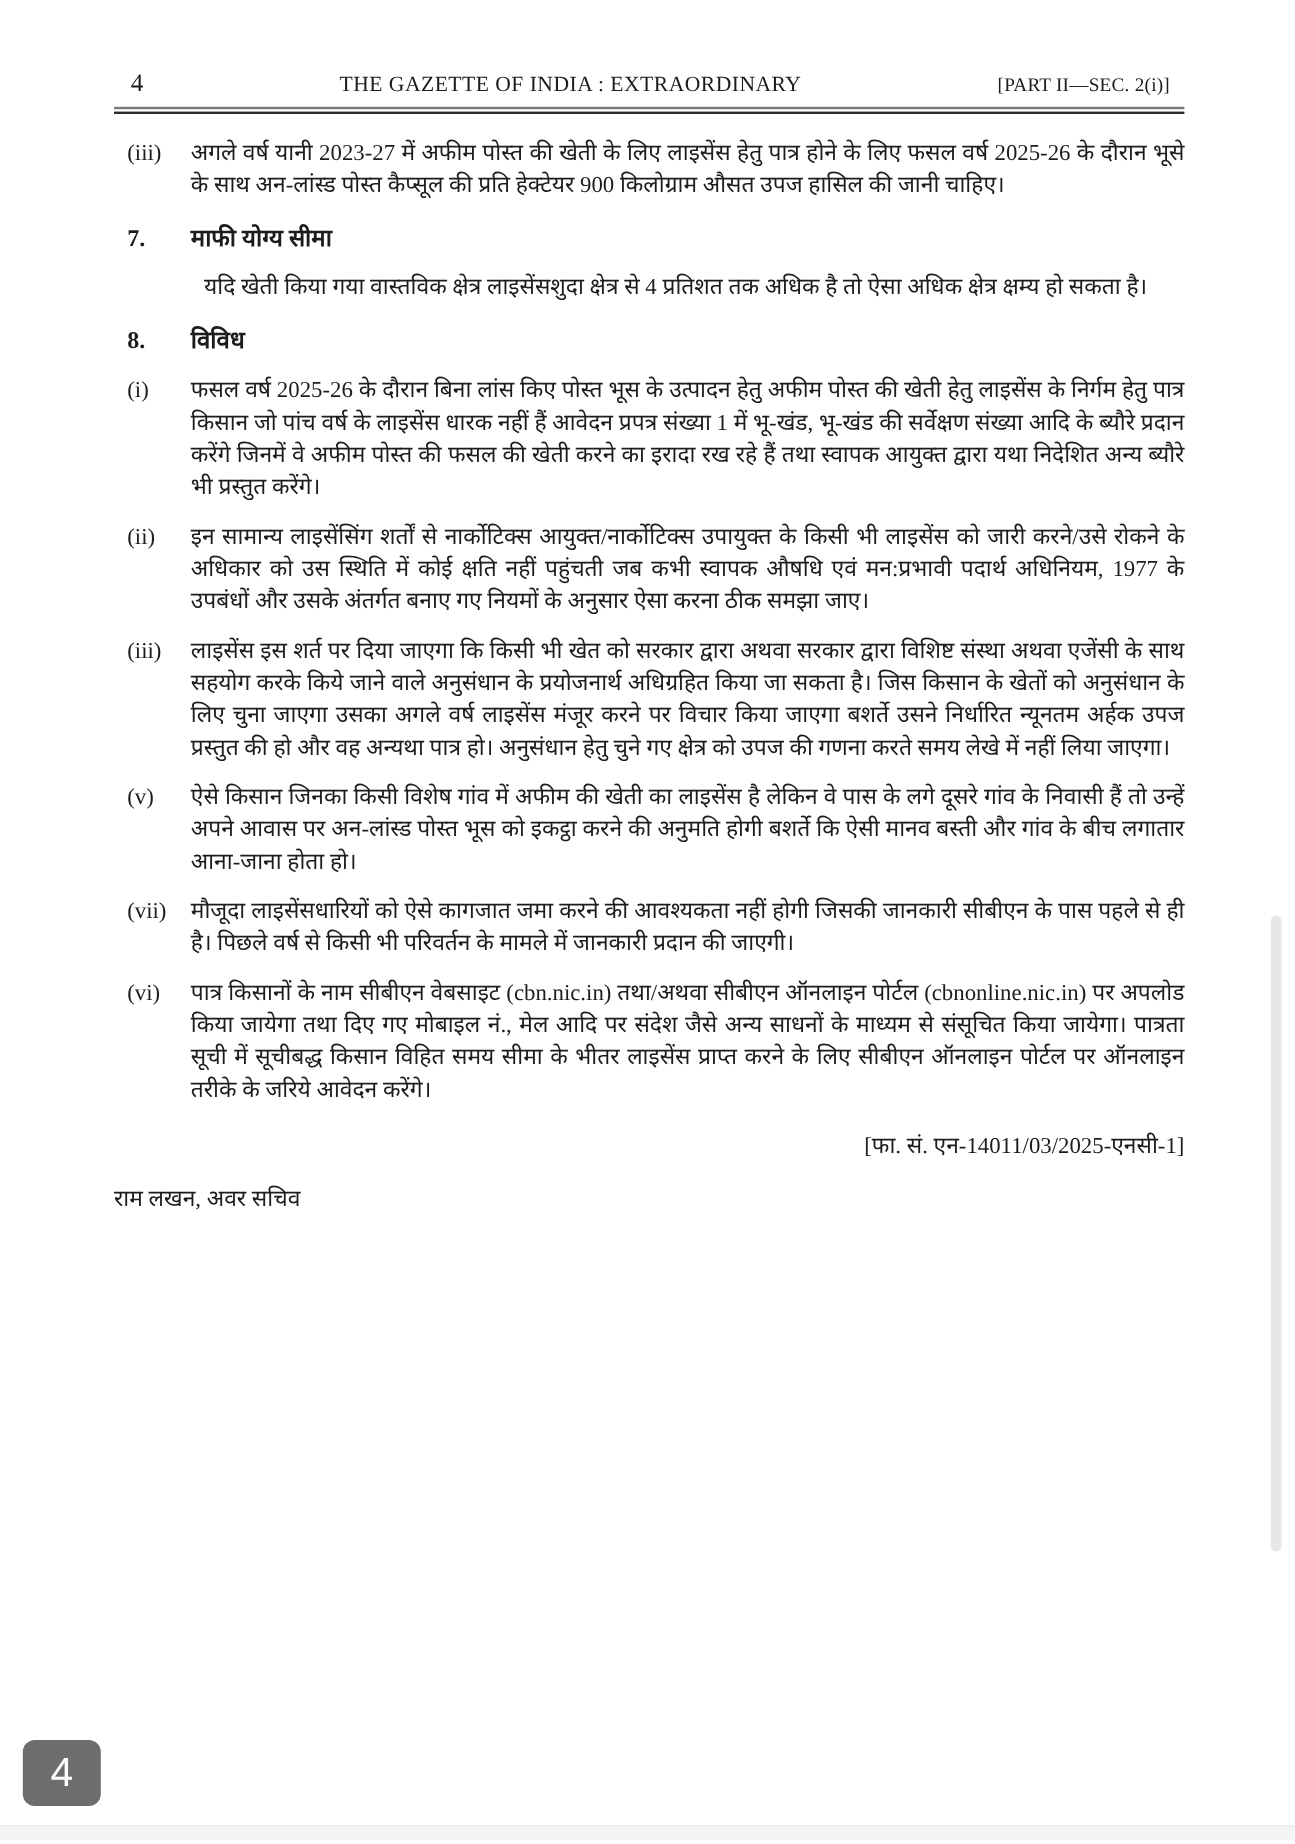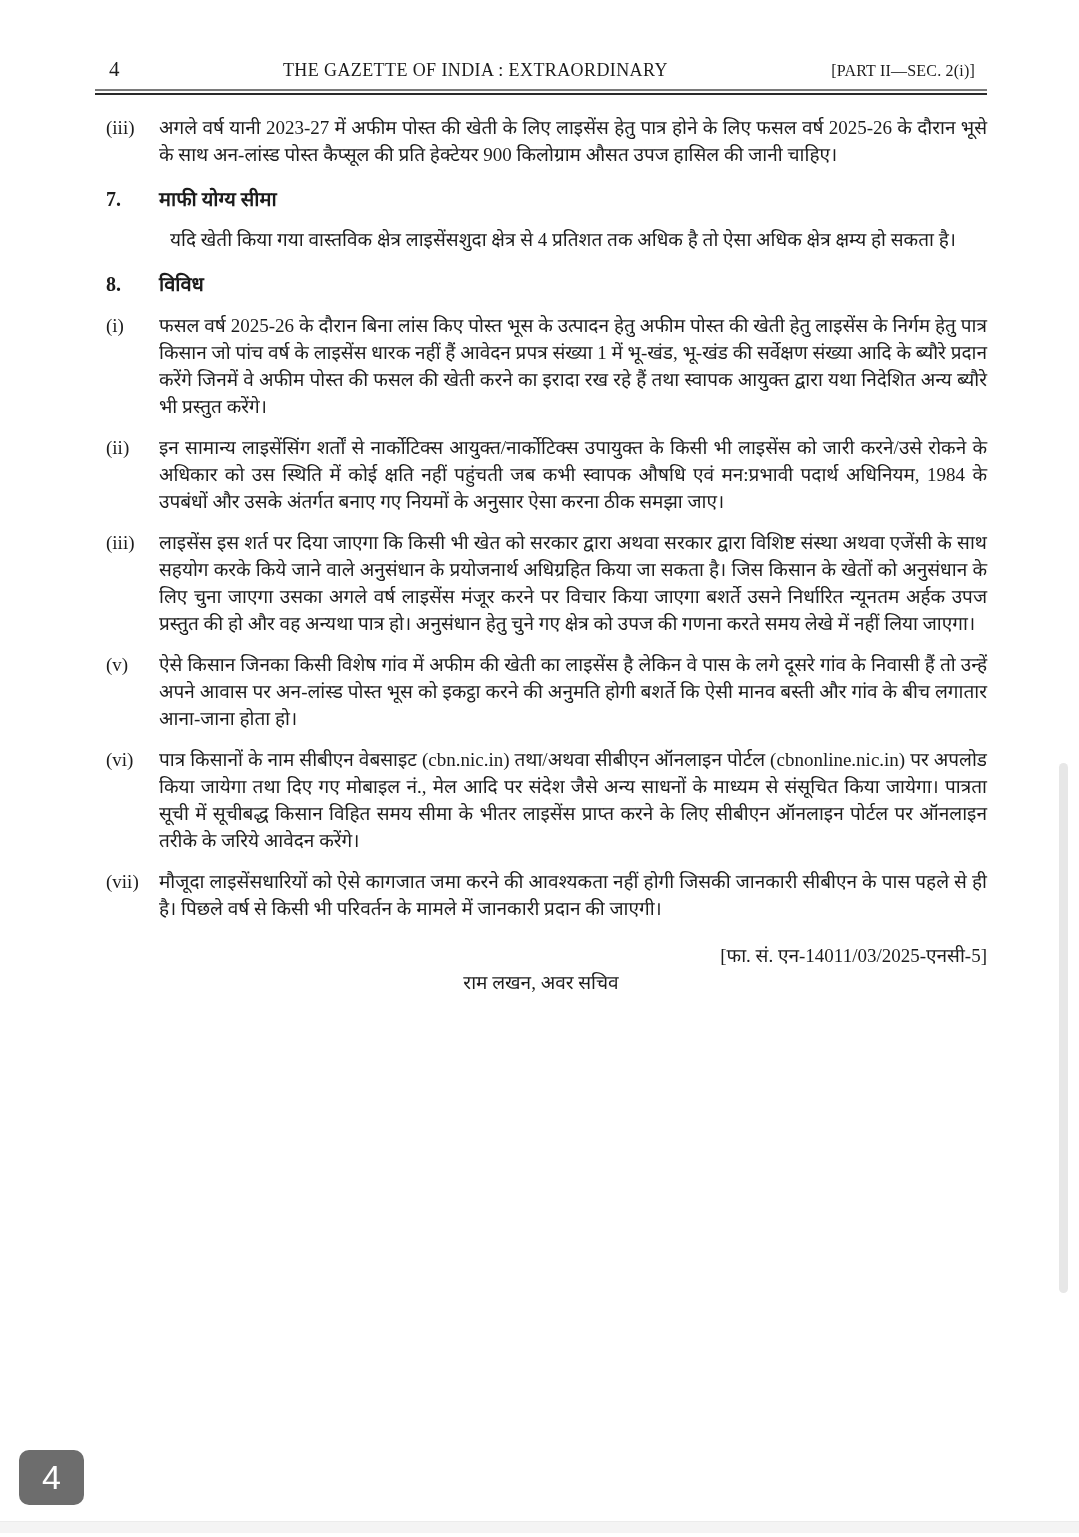--- a/index.html
+++ b/index.html
@@ -67,21 +67,22 @@
     text-align: justify;
     text-indent: 75px;
   }
   
   .sig-file {
     margin-top: 20px;
     text-align: right;
     font-size: 19px;
   }
   .sig-name {
-    text-align: center;
+    margin-top: 17px;
+    text-align: left;
     font-size: 19px;
   }
   
   .page-badge {
     position: absolute;
     left: 19px; top: 1450px;
     width: 65px; height: 55px;
     background: #6d6d6d;
     border-radius: 10px;
     color: #ffffff;
@@ -134,40 +135,40 @@
         <span class="sec-num">8.</span>
         <span>विविध</span>
       </div>
 
       <div class="item">
         <span class="item-label">(i)</span>
         <div class="item-text">फसल वर्ष 2025-26 के दौरान बिना लांस किए पोस्त भूस के उत्पादन हेतु अफीम पोस्त की खेती हेतु लाइसेंस के निर्गम हेतु पात्र किसान जो पांच वर्ष के लाइसेंस धारक नहीं हैं आवेदन प्रपत्र संख्या 1 में भू-खंड, भू-खंड की सर्वेक्षण संख्या आदि के ब्यौरे प्रदान करेंगे जिनमें वे अफीम पोस्त की फसल की खेती करने का इरादा रख रहे हैं तथा स्वापक आयुक्त द्वारा यथा निदेशित अन्य ब्यौरे भी प्रस्तुत करेंगे।</div>
       </div>
       <div class="item">
         <span class="item-label">(ii)</span>
-        <div class="item-text">इन सामान्य लाइसेंसिंग शर्तों से नार्कोटिक्स आयुक्त/नार्कोटिक्स उपायुक्त के किसी भी लाइसेंस को जारी करने/उसे रोकने के अधिकार को उस स्थिति में कोई क्षति नहीं पहुंचती जब कभी स्वापक औषधि एवं मन:प्रभावी पदार्थ अधिनियम, 1984 के उपबंधों और उसके अंतर्गत बनाए गए नियमों के अनुसार ऐसा करना ठीक समझा जाए।</div>
+        <div class="item-text">इन सामान्य लाइसेंसिंग शर्तों से नार्कोटिक्स आयुक्त/नार्कोटिक्स उपायुक्त के किसी भी लाइसेंस को जारी करने/उसे रोकने के अधिकार को उस स्थिति में कोई क्षति नहीं पहुंचती जब कभी स्वापक औषधि एवं मन:प्रभावी पदार्थ अधिनियम, 1977 के उपबंधों और उसके अंतर्गत बनाए गए नियमों के अनुसार ऐसा करना ठीक समझा जाए।</div>
       </div>
       <div class="item">
         <span class="item-label">(iii)</span>
         <div class="item-text">लाइसेंस इस शर्त पर दिया जाएगा कि किसी भी खेत को सरकार द्वारा अथवा सरकार द्वारा विशिष्ट संस्था अथवा एजेंसी के साथ सहयोग करके किये जाने वाले अनुसंधान के प्रयोजनार्थ अधिग्रहित किया जा सकता है। जिस किसान के खेतों को अनुसंधान के लिए चुना जाएगा उसका अगले वर्ष लाइसेंस मंजूर करने पर विचार किया जाएगा बशर्ते उसने निर्धारित न्यूनतम अर्हक उपज प्रस्तुत की हो और वह अन्यथा पात्र हो। अनुसंधान हेतु चुने गए क्षेत्र को उपज की गणना करते समय लेखे में नहीं लिया जाएगा।</div>
       </div>
       <div class="item">
         <span class="item-label">(v)</span>
         <div class="item-text">ऐसे किसान जिनका किसी विशेष गांव में अफीम की खेती का लाइसेंस है लेकिन वे पास के लगे दूसरे गांव के निवासी हैं तो उन्हें अपने आवास पर अन-लांस्ड पोस्त भूस को इकट्ठा करने की अनुमति होगी बशर्ते कि ऐसी मानव बस्ती और गांव के बीच लगातार आना-जाना होता हो।</div>
       </div>
       <div class="item">
+        <span class="item-label">(vii)</span>
+        <div class="item-text">मौजूदा लाइसेंसधारियों को ऐसे कागजात जमा करने की आवश्यकता नहीं होगी जिसकी जानकारी सीबीएन के पास पहले से ही है। पिछले वर्ष से किसी भी परिवर्तन के मामले में जानकारी प्रदान की जाएगी।</div>
+      </div>
+      <div class="item">
         <span class="item-label">(vi)</span>
         <div class="item-text">पात्र किसानों के नाम सीबीएन वेबसाइट (cbn.nic.in) तथा/अथवा सीबीएन ऑनलाइन पोर्टल (cbnonline.nic.in) पर अपलोड किया जायेगा तथा दिए गए मोबाइल नं., मेल आदि पर संदेश जैसे अन्य साधनों के माध्यम से संसूचित किया जायेगा। पात्रता सूची में सूचीबद्ध किसान विहित समय सीमा के भीतर लाइसेंस प्राप्त करने के लिए सीबीएन ऑनलाइन पोर्टल पर ऑनलाइन तरीके के जरिये आवेदन करेंगे।</div>
       </div>
-      <div class="item">
-        <span class="item-label">(vii)</span>
-        <div class="item-text">मौजूदा लाइसेंसधारियों को ऐसे कागजात जमा करने की आवश्यकता नहीं होगी जिसकी जानकारी सीबीएन के पास पहले से ही है। पिछले वर्ष से किसी भी परिवर्तन के मामले में जानकारी प्रदान की जाएगी।</div>
-      </div>
 
-      <div class="sig-file">[फा. सं. एन-14011/03/2025-एनसी-5]</div>
+      <div class="sig-file">[फा. सं. एन-14011/03/2025-एनसी-1]</div>
       <div class="sig-name">राम लखन, अवर सचिव</div>
 
     </div>
   </div>
 
   <div class="page-badge">4</div>
   <div class="page-gap"></div>
   <div class="scroll-thumb"></div>
 </div>
 

